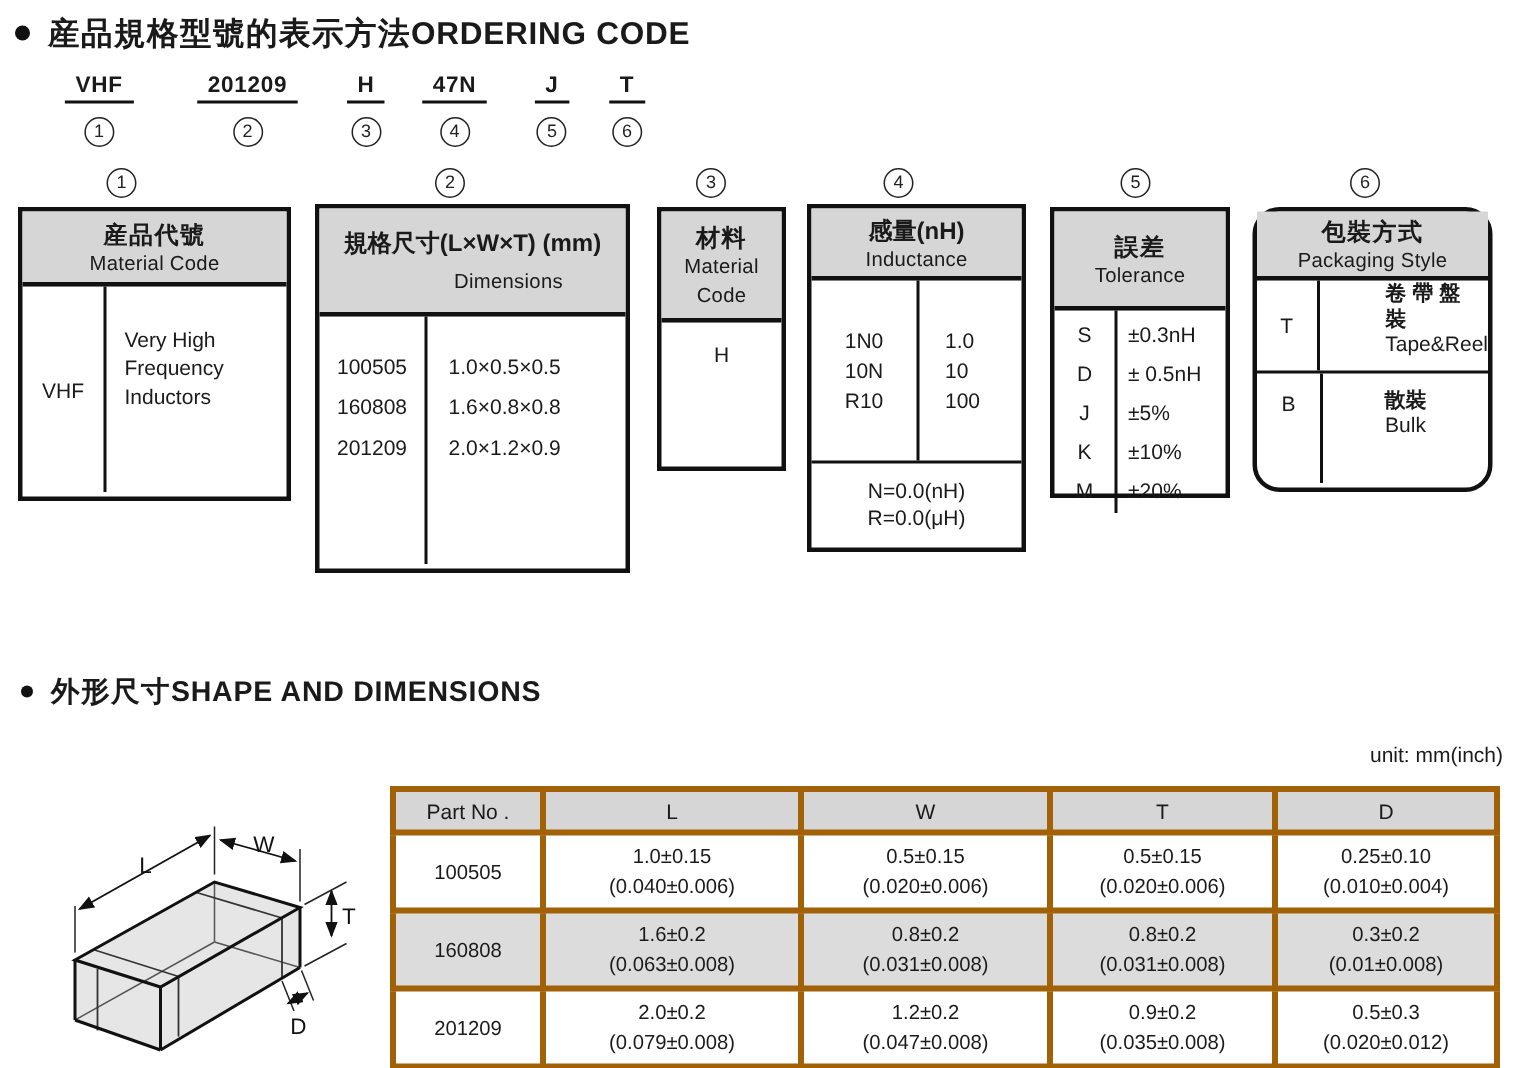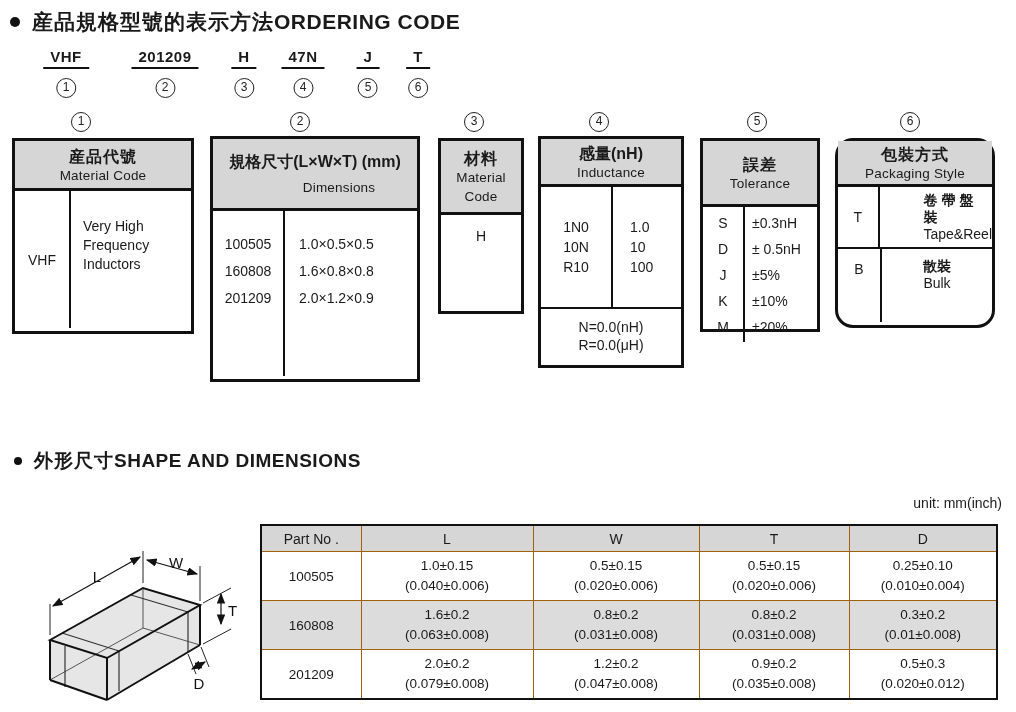--- a/index.html
+++ b/index.html
@@ -34,21 +34,21 @@
   .vline{width:2px;background:#111;flex:0 0 2px;}
   .hline{height:2px;background:#111;}
   .ccell{display:flex;align-items:center;justify-content:center;font-size:14px;}
   .col{box-sizing:border-box;}
   .ln{line-height:27px;font-size:14px;}
   .ln20{line-height:20px;font-size:14px;}
   .ln26{line-height:26px;font-size:14px;}
   
   table.dim{position:absolute;left:260px;top:524px;border-collapse:collapse;
             table-layout:fixed;border:2px solid #111;}
-  table.dim th,table.dim td{border:1px solid #a16207;text-align:center;padding:0;}
+  table.dim th,table.dim td{border:4px solid #a16207;text-align:center;padding:0;}
   table.dim th{height:25px;background:#d6d6d6;font-size:14px;font-weight:normal;}
   table.dim td{height:48px;font-size:13.5px;}
   td.part{font-size:14px;}
   tr.gray td{background:#dcdcdc;}
   .l1,.l2{line-height:20px;}
   .unit{position:absolute;top:495px;right:14px;font-size:14px;}
   svg text{font-size:15px;fill:#111;font-family:"Liberation Sans","DejaVu Sans",sans-serif;}
 </style>
 </head>
 <body>
@@ -190,21 +190,21 @@
   </div>
 
   <div class="box" style="left:835px;top:138px;width:160px;height:190px;border-radius:18px;">
     <div class="bh" style="height:46px;">
       <div class="hcjk">包裝方式</div>
       <div class="hen">Packaging Style</div>
     </div>
     <div class="bb" style="height:60px;">
       <div class="ccell" style="width:42px;">T</div>
       <div class="vline"></div>
-      <div class="col" style="flex:1;display:flex;flex-direction:column;justify-content:center;align-items:center;font-size:14px;line-height:17px;padding-left:44px;">
+      <div class="col" style="flex:1;display:flex;flex-direction:column;justify-content:flex-start;align-items:center;font-size:14px;line-height:17px;padding-left:44px;">
         <div style="letter-spacing:4px;font-weight:bold;">卷帶盤裝</div>
         <div>Tape&amp;Reel</div>
       </div>
     </div>
     <div class="hline"></div>
     <div class="bb" style="height:73px;">
       <div class="ccell" style="width:42px;align-items:flex-start;padding-top:12px;box-sizing:border-box;">B</div>
       <div class="vline"></div>
       <div class="col" style="flex:1;display:flex;flex-direction:column;align-items:center;padding-top:9px;font-size:14px;line-height:17px;">
         <div style="font-weight:bold;">散裝</div>

